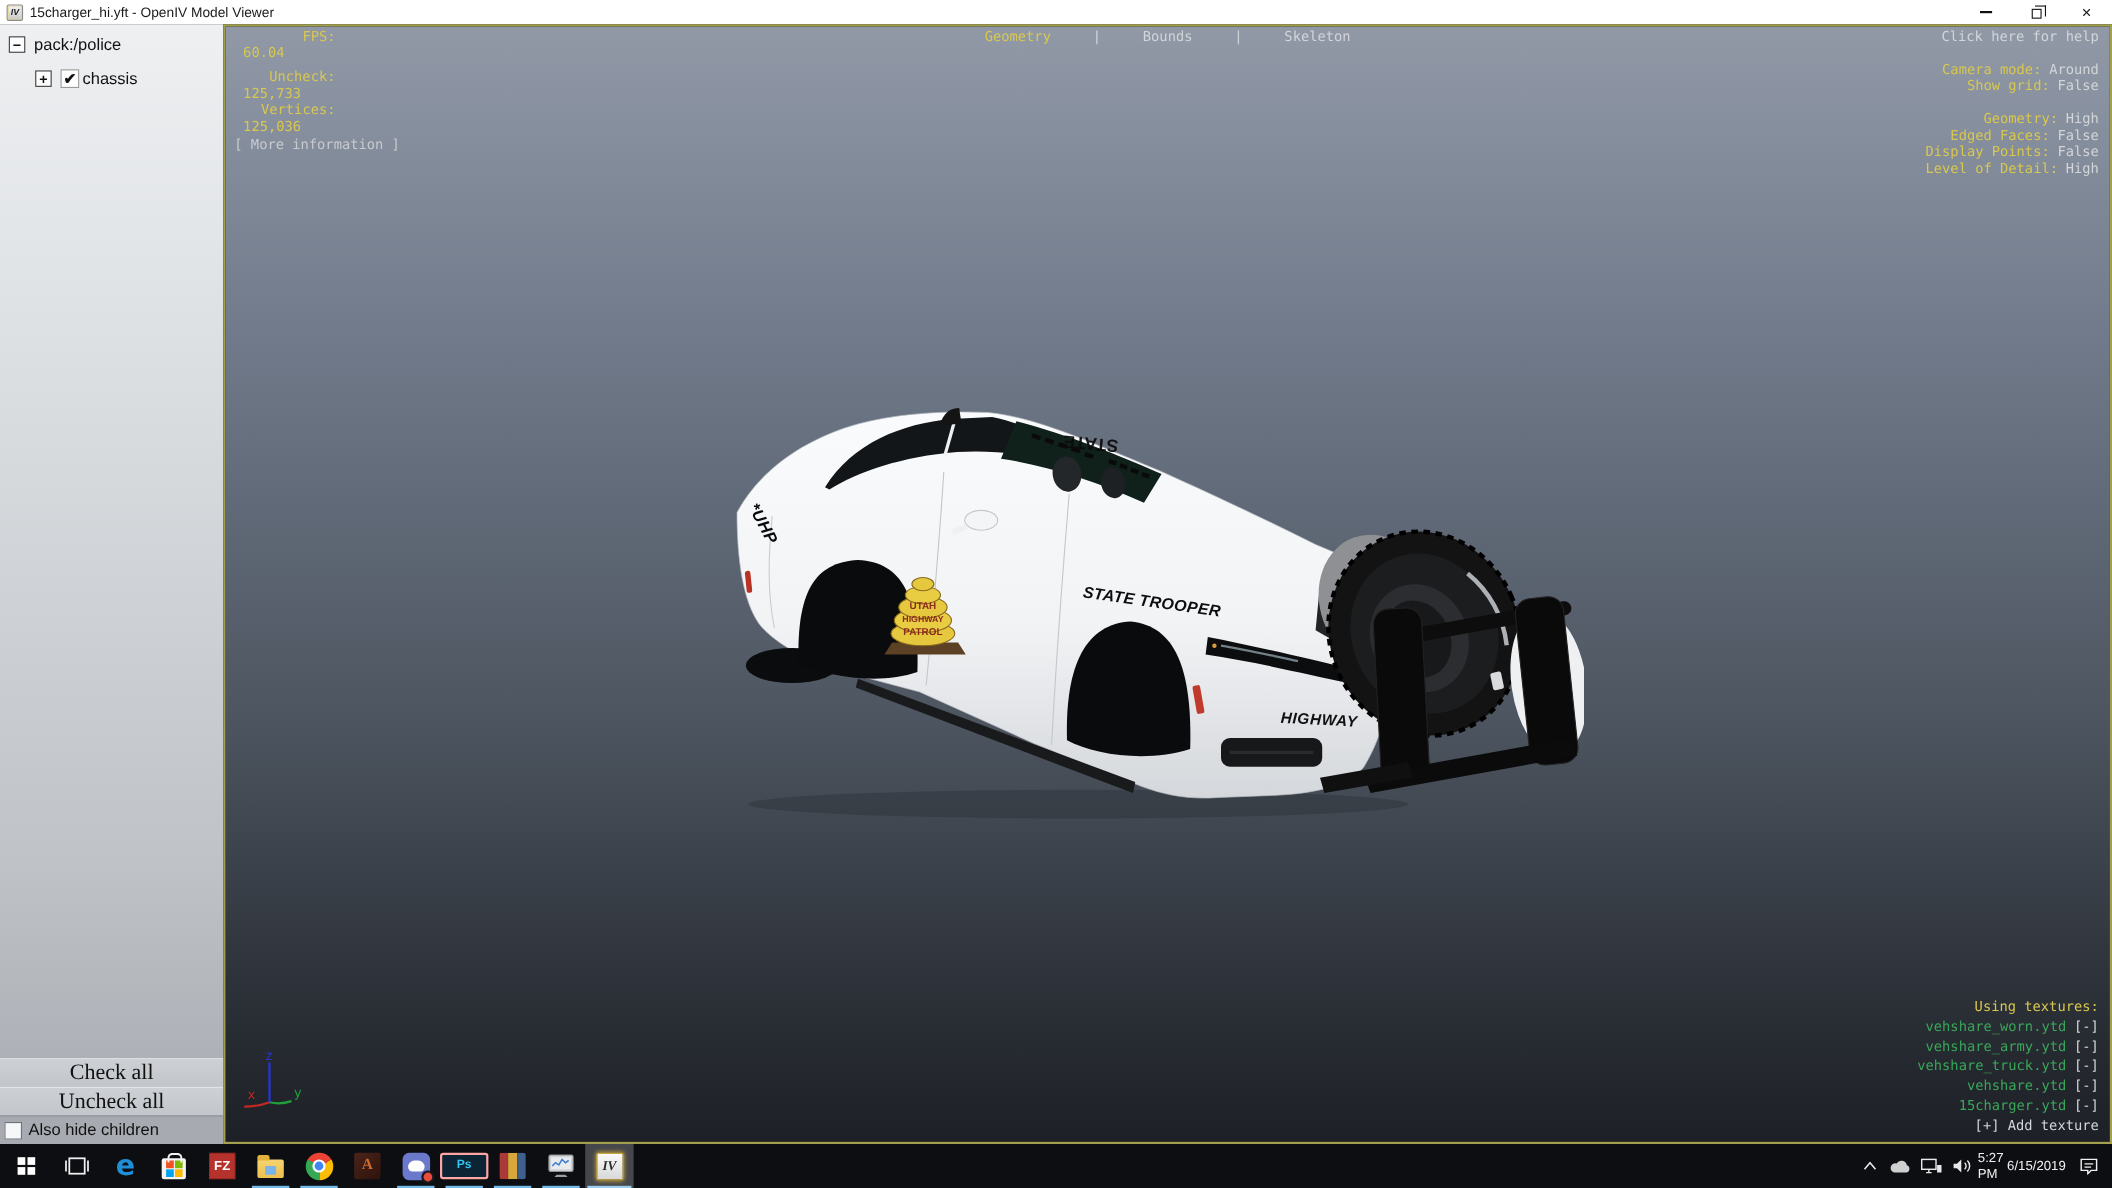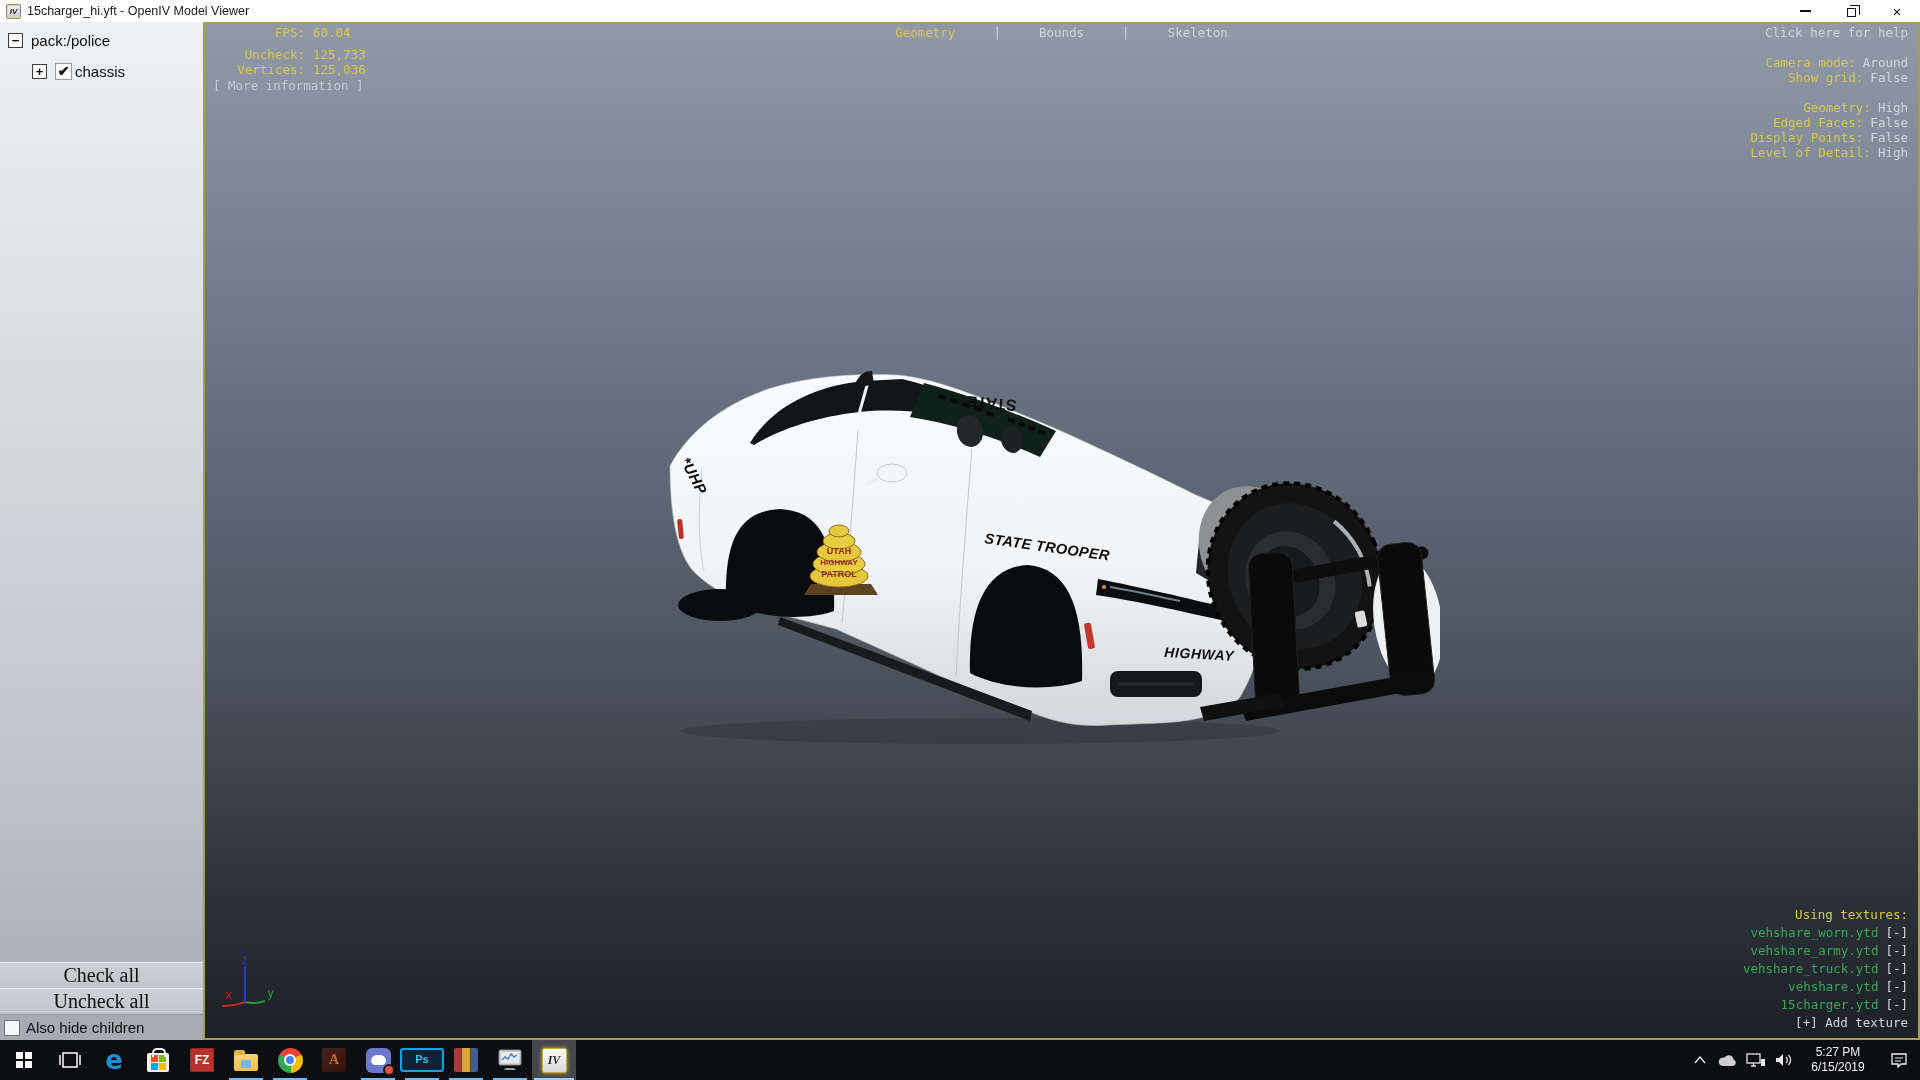--- a/index.html
+++ b/index.html
@@ -43,21 +43,21 @@
   .viewport { position:absolute; left:203px; top:22px; right:0; bottom:40px;
               border:2px solid #a2a04e;
               background:linear-gradient(180deg,#9199a7 0%, #707a8a 28%, #4d5560 62%, #282c33 90%, #1d2026 100%);
               overflow:hidden; font-family:"DejaVu Sans Mono", monospace; }
   .ov { position:absolute; font-size:12.5px; line-height:15px; }
   .y { color:#d8c74f; }
   .g { color:#d2d5d9; }
   .grn { color:#3aa65a; }
 
   .stats { left:8px; top:1px; }
-  .stat-row { display:flex; }
+  .stat-row { display:flex;flex-direction:column; }
   .stat-label { width:92px; text-align:right; }
   .stat-value { margin-left:8px; }
   .stats .gap { height:7px; }
   .more-info { margin-top:1px; color:#c7cacf; }
 
   .modes { top:1px; left:50%; transform:translateX(-50%); white-space:nowrap; }
   .modes span { margin:0 19px; }
 
   .vp-right { top:1px; right:10px; text-align:right; }
   .vp-right .sp { height:15px; }
@@ -105,33 +105,33 @@
             display:flex; align-items:center; justify-content:center; }
   .chrome .wr { width:12px; height:12px; background:#fff; border-radius:50%; display:flex; align-items:center; justify-content:center; }
   .chrome .bl { width:8px; height:8px; background:#4285f4; border-radius:50%; }
   .game-tile { width:24px; height:24px; background:linear-gradient(140deg,#4a241a,#2e130c); border-radius:2px;
                color:#c96a2e; font:bold 14px/23px "Liberation Serif",serif; text-align:center; }
   .discord { width:25px; height:25px; background:#6a79cc; border-radius:6px; position:relative;
              display:flex; align-items:center; justify-content:center; }
   .discord .face { width:15px; height:10px; background:#fff; border-radius:7px 7px 5px 5px; }
   .discord .badge { position:absolute; right:-4px; bottom:-3px; width:12px; height:12px; background:#e74c3c;
              border-radius:50%; border:2px solid #17181b; }
-  .ps-tile { width:46px; height:24px; background:#0c2433; border:2px solid #0ea5e9; border-radius:3px;
+  .ps-tile { width:46px; height:24px; background:#0c2433; border:2px solid #fca5a5; border-radius:3px;
              color:#31c5f0; font:bold 11px/19px "Liberation Sans",sans-serif; text-align:center; }
   .winrar { width:24px; height:24px; display:flex; border-radius:2px; overflow:hidden; }
   .winrar div { flex:1; }
   .winrar .b1 { background:#a93a38; } .winrar .b2 { background:#d8a73c; border-left:1px solid #6b4f16; border-right:1px solid #6b4f16; }
   .winrar .b3 { background:#3f5f8f; }
   .openiv-tile { width:25px; height:25px; background:linear-gradient(#fafafa,#d8d8d8); border:1px solid #caa93c;
              border-radius:2px; color:#2b2b2b; font:bold italic 12px/23px "Liberation Serif",serif; text-align:center;
              box-shadow:0 0 4px #caa93c; }
 
   .tray { margin-left:auto; display:flex; align-items:stretch; }
   .tray-btn { width:28px; display:flex; align-items:center; justify-content:center; }
-  .clock { width:80px; display:flex; flex-direction:column; align-items:center; justify-content:center;
+  .clock { width:80px; display:flex; flex-direction:row; align-items:center; justify-content:center;
            color:#f2f2f2; font-size:12px; line-height:15px; }
   .action-center { width:42px; }
 </style>
 </head>
 <body>
 
 <div class="screen">
 
   <div class="titlebar">
     <div class="app-icon">IV</div>

